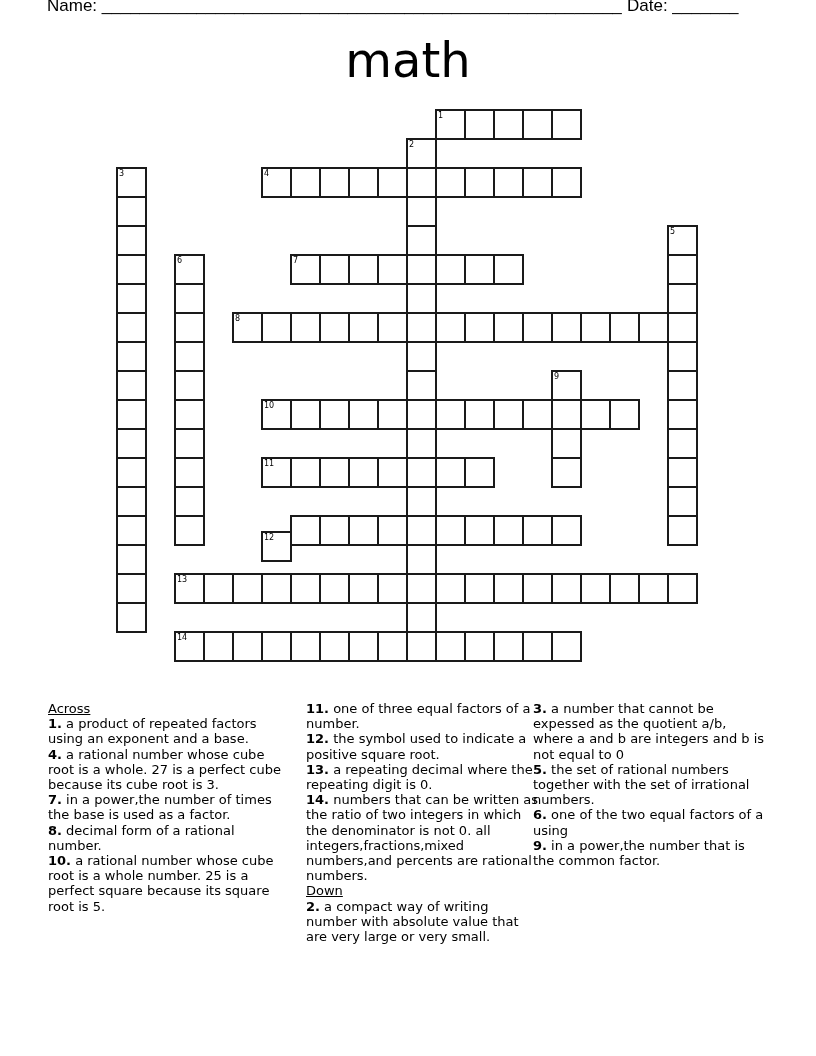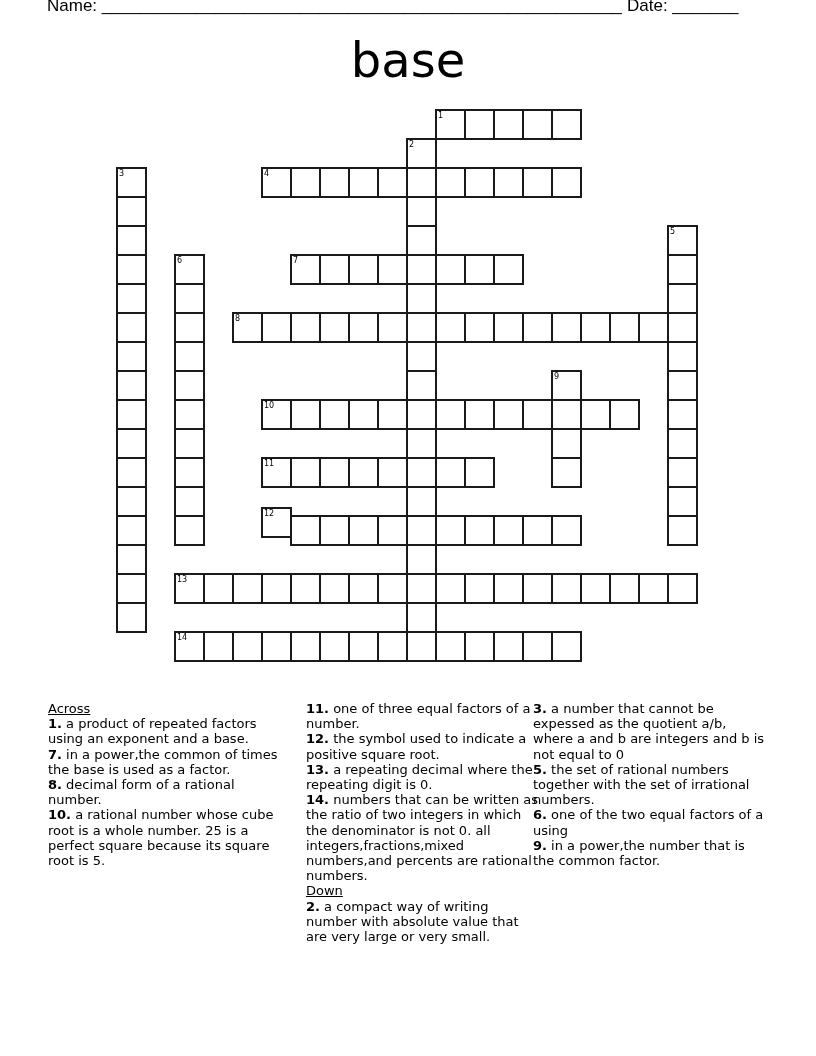--- a/index.html
+++ b/index.html
@@ -13,21 +13,21 @@
   .clues .sect { font-weight:normal; text-decoration:underline; }
   .clues .clue { margin:0; }
   .clues .clue b { font-weight:bold; }
 </style>
 </head>
 <body>
 
 <div class="hdr" style="left:47px;">Name: _______________________________________________________</div>
 <div class="hdr" style="left:627px;">Date: _______</div>
 
-<div class="title">base</div>
+<div class="title">math</div>
 
 <div id="grid">
     <div class="cell" style="left: 436px; top: 110px;">
       <span class="num">1</span>
     </div>
     <div class="cell" style="left: 465px; top: 110px;"></div>
     <div class="cell" style="left: 494px; top: 110px;"></div>
     <div class="cell" style="left: 523px; top: 110px;"></div>
     <div class="cell" style="left: 552px; top: 110px;"></div>
     <div class="cell" style="left: 407px; top: 139px;">
@@ -151,21 +151,21 @@
     <div class="cell" style="left: 610px; top: 400px;"></div>
     <div class="cell" style="left: 262px; top: 458px;">
       <span class="num">11</span>
     </div>
     <div class="cell" style="left: 291px; top: 458px;"></div>
     <div class="cell" style="left: 320px; top: 458px;"></div>
     <div class="cell" style="left: 349px; top: 458px;"></div>
     <div class="cell" style="left: 378px; top: 458px;"></div>
     <div class="cell" style="left: 436px; top: 458px;"></div>
     <div class="cell" style="left: 465px; top: 458px;"></div>
-    <div class="cell" style="left: 262px; top: 508px;">
+    <div class="cell" style="left: 262px; top: 532px;">
       <span class="num">12</span>
     </div>
     <div class="cell" style="left: 291px; top: 516px;"></div>
     <div class="cell" style="left: 320px; top: 516px;"></div>
     <div class="cell" style="left: 349px; top: 516px;"></div>
     <div class="cell" style="left: 378px; top: 516px;"></div>
     <div class="cell" style="left: 436px; top: 516px;"></div>
     <div class="cell" style="left: 465px; top: 516px;"></div>
     <div class="cell" style="left: 494px; top: 516px;"></div>
     <div class="cell" style="left: 523px; top: 516px;"></div>
@@ -202,21 +202,22 @@
     <div class="cell" style="left: 436px; top: 632px;"></div>
     <div class="cell" style="left: 465px; top: 632px;"></div>
     <div class="cell" style="left: 494px; top: 632px;"></div>
     <div class="cell" style="left: 523px; top: 632px;"></div>
     <div class="cell" style="left: 552px; top: 632px;"></div>
   </div>
 
 <div class="clues" style="left:48px; width:236px;">
   <div class="sect">Across</div>
   <div class="clue"><b>1.</b><span> a product of repeated factors using an exponent and a base.</span></div>
-  <div class="clue"><b>7.</b><span> in a power,the common of times the base is used as a factor.</span></div>
+  <div class="clue"><b>4.</b><span> a rational number whose cube root is a whole. 27 is a perfect cube because its cube root is 3.</span></div>
+  <div class="clue"><b>7.</b><span> in a power,the number of times the base is used as a factor.</span></div>
   <div class="clue"><b>8.</b><span> decimal form of a rational number.</span></div>
   <div class="clue"><b>10.</b><span> a rational number whose cube root is a whole number. 25 is a perfect square because its square root is 5.</span></div>
 </div>
 
 <div class="clues" style="left:306px; width:236px;">
   <div class="clue"><b>11.</b><span> one of three equal factors of a number.</span></div>
   <div class="clue"><b>12.</b><span> the symbol used to indicate a positive square root.</span></div>
   <div class="clue"><b>13.</b><span> a repeating decimal where the repeating digit is 0.</span></div>
   <div class="clue"><b>14.</b><span> numbers that can be written as the ratio of two integers in which the denominator is not 0. all integers,fractions,mixed numbers,and percents are rational numbers.</span></div>
   <div class="sect">Down</div>

